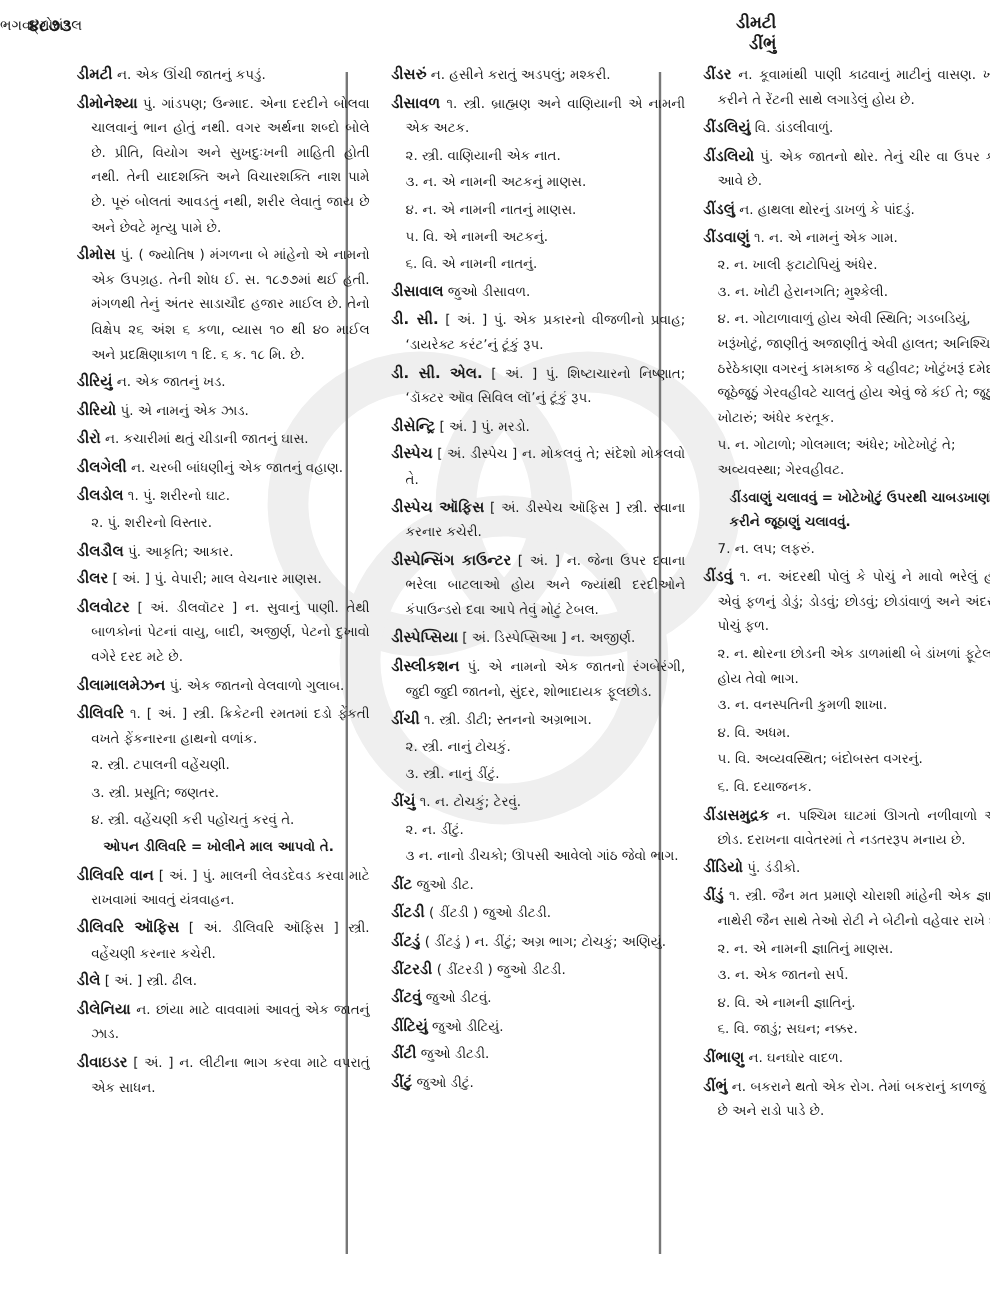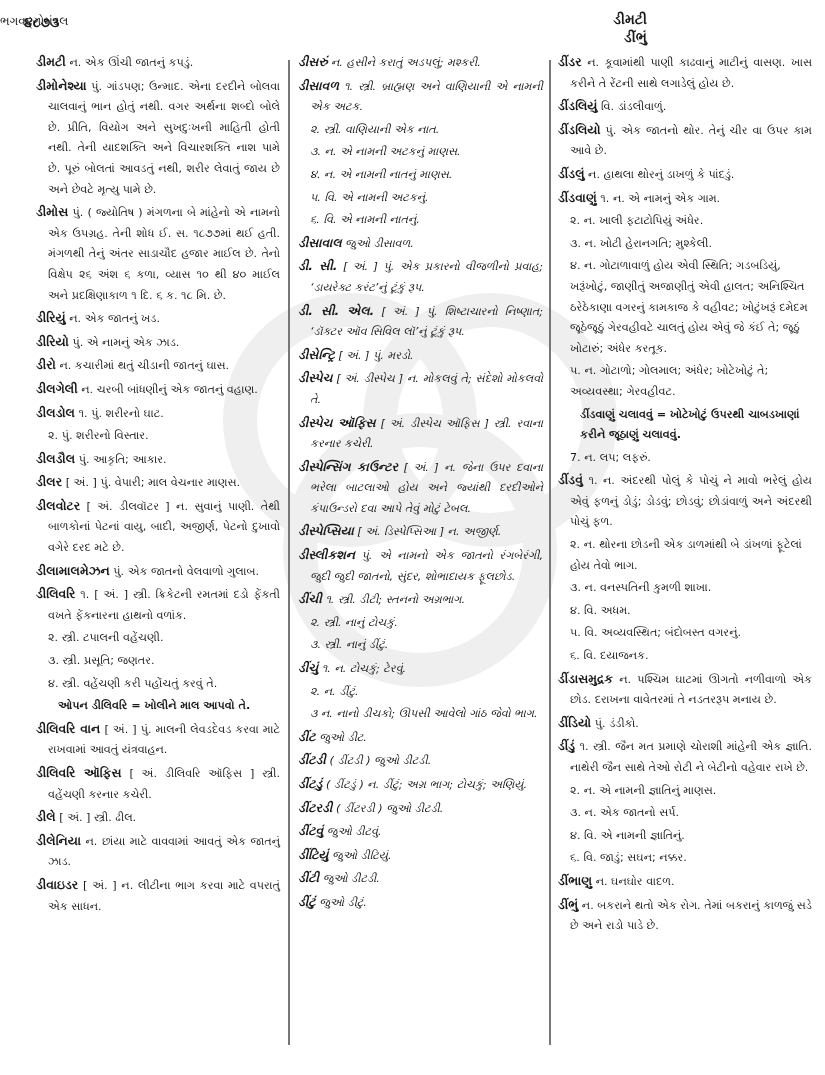--- a/index.html
+++ b/index.html
@@ -14,24 +14,24 @@
   .header {
     position:absolute; left:0; top:0; width:661px; height:50px; z-index:1;
   }
   .page-num { position:absolute; left:24px; top:14px; font-size:14px; font-weight:bold; }
   .running-title { position:absolute; left:0; width:825px; top:14px; text-align:left; font-size:12px; }
   .guide { position:absolute; right:14px; top:10px; text-align:right; font-size:14px; font-weight:bold; line-height:18px; }
   .columns {
     position:absolute; left:36px; top:52px; width:789px; height:1000px; z-index:1;
   }
   .col {
-    position:absolute; top:0; font-size:11.2px; line-height:20.6px;
+    position:absolute; top:0; font-size:11.2px; line-height:20.6px;margin-left:28px;
   }
   .col1 { left:0; width:244px; }
-  .col2 { left:262px; width:245px;font-style:italic; }
+  .col2 { left:262px; width:245px; }
   .col3 { left:522px; width:254px; }
   .rule {
     position:absolute; width:1.5px; background:#777;
   }
   .entry { margin:0 0 2px 0; padding-left:12px; text-indent:-12px; text-align:justify; }
   .sub { margin:0 0 2px 0; padding-left:12px; text-indent:0; }
   .hw { font-weight:bold; font-size:12.4px; }
   .note { padding-left:22px;font-weight:bold; }
 </style>
 </head>

